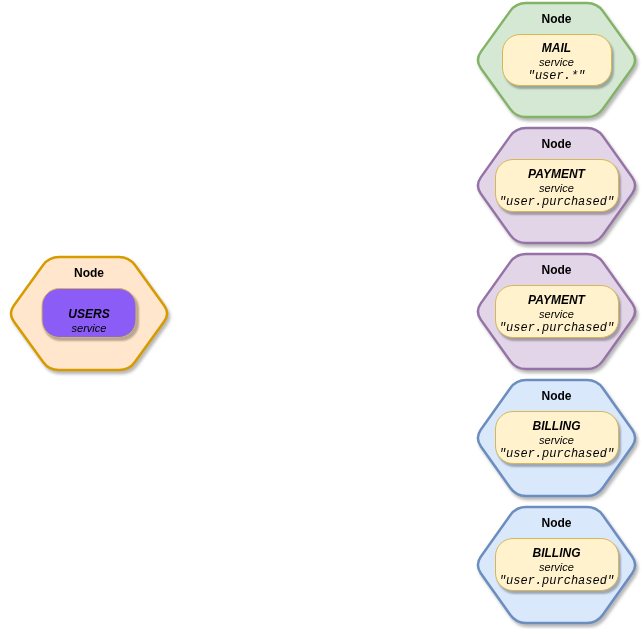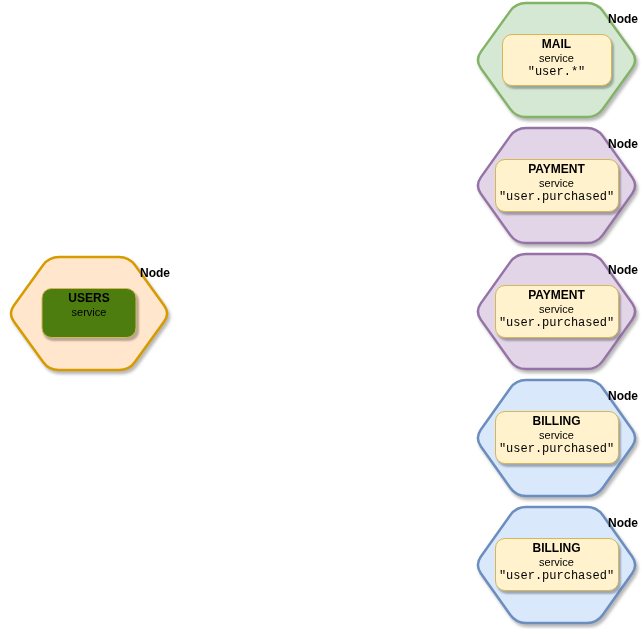--- a/index.html
+++ b/index.html
@@ -27,42 +27,43 @@
     filter: drop-shadow(2px 3px 1.5px rgba(0,0,0,0.28));
   }
   .node .hex path {
     stroke-width: 2.5;
     stroke-linejoin: round;
   }
   .node-label {
     position: absolute;
     left: 0; right: 0;
     top: 9px;
-    text-align: right;
+    text-align: center;
     font-size: 12px;
     font-weight: bold;
     color: #000000;
     line-height: 14px;
   }
   .service-box {
     position: absolute;
     left: 50%;
     top: 31px;
     transform: translateX(-50%);
     box-sizing: border-box;
     background: #fff2cc;
     border: 1.5px solid #d6b656;
-    border-radius: 10px;
+    border-radius: 18px;
     box-shadow: 2px 3px 2px rgba(0,0,0,0.28);
     display: flex;
     flex-direction: column;
-    justify-content: flex-start;
+    justify-content: flex-end;
     align-items: center;
     text-align: center;
     padding: 2px 1px;
+    font-style: italic;
   }
   .service-title {
     font-size: 12px;
     font-weight: bold;
     color: #000000;
     line-height: 14px;
     white-space: nowrap;
   }
   .service-subtitle {
     font-size: 11px;
@@ -80,21 +81,21 @@
 </style>
 </head>
 <body>
 
 <div id="diagram" style="width: 641px; height: 629px; background: rgb(255, 255, 255);">
     <div class="node" style="left: 8px; top: 257px; width: 162px; height: 113px;">
     <svg class="hex" preserveAspectRatio="none" viewBox="0 0 162 113">
       <path d="M 51 0 L 111 0 Q 121 0 126.87 8.09 L 156.13 48.41 Q 162 56.5 156.13 64.59 L 126.87 104.91 Q 121 113 111 113 L 51 113 Q 41 113 35.13 104.91 L 5.87 64.59 Q 0 56.5 5.87 48.41 L 35.13 8.09 Q 41 0 51 0 Z" fill="#ffe6cc" stroke="#d79b00"></path>
     </svg>
     <div class="node-label">Node</div>
-    <div class="service-box" style="width: 95px; height: 50px; background: #4d7c0f; border-color: rgb(214, 182, 86);">
+    <div class="service-box" style="width: 95px; height: 50px; background: #8b5cf6; border-color: rgb(214, 182, 86);">
       <div class="service-title">USERS</div>
       <div class="service-subtitle">service</div>
 
     </div>
   </div>
     <div class="node" style="left: 475px; top: 3px; width: 163px; height: 114px;">
     <svg class="hex" preserveAspectRatio="none" viewBox="0 0 163 114">
       <path d="M 51 0 L 112 0 Q 122 0 127.84 8.12 L 157.16 48.88 Q 163 57 157.16 65.12 L 127.84 105.88 Q 122 114 112 114 L 51 114 Q 41 114 35.16 105.88 L 5.84 65.12 Q 0 57 5.84 48.88 L 35.16 8.12 Q 41 0 51 0 Z" fill="#d5e8d4" stroke="#82b366"></path>
     </svg>
     <div class="node-label">Node</div>

